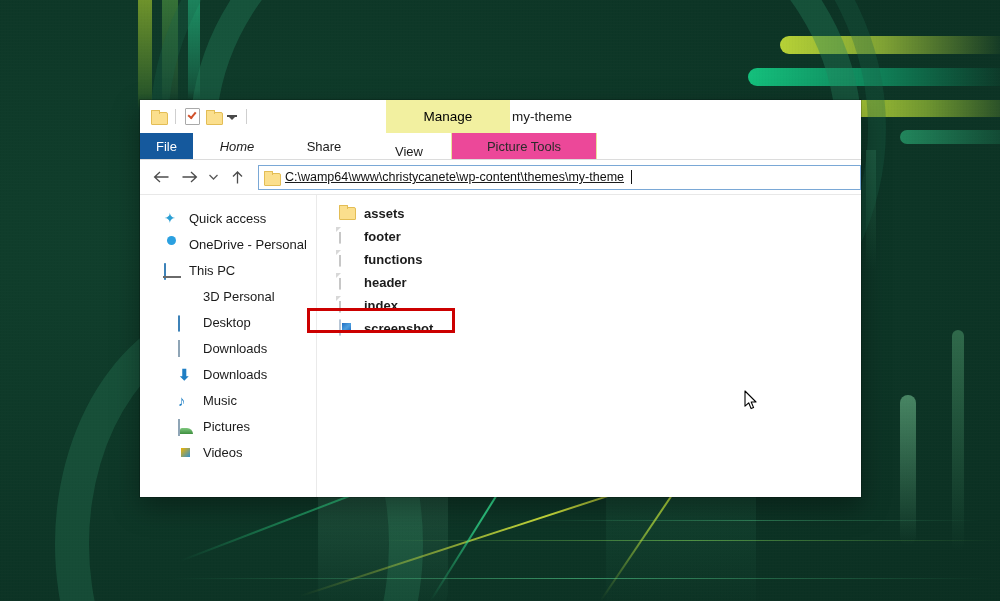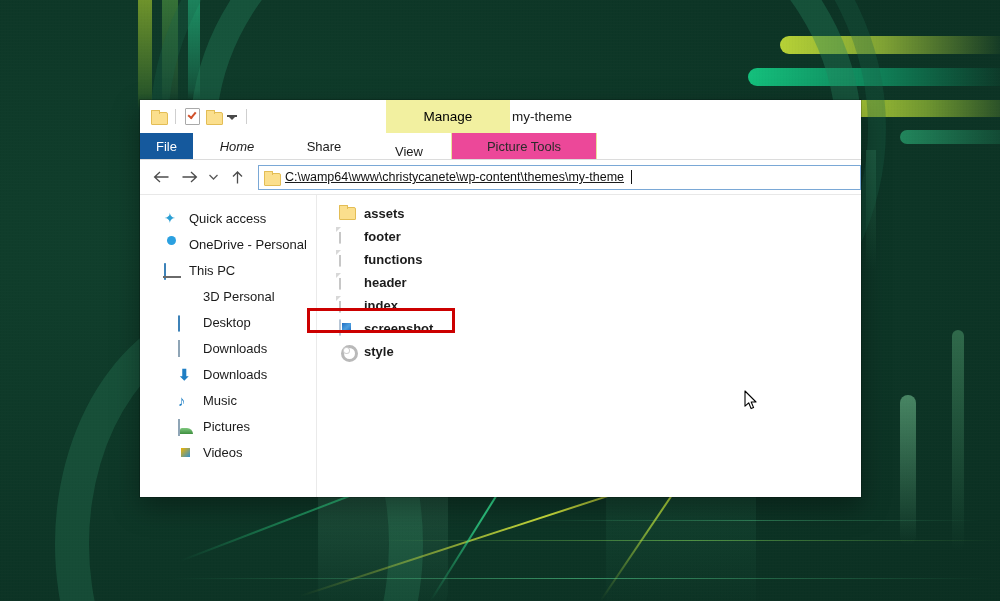--- a/index.html
+++ b/index.html
@@ -409,24 +409,20 @@
         <span>header</span>
       </div>
       <div class="frow">
         <span class="ficon"><span class="ic-php"></span></span>
         <span>index</span>
       </div>
       <div class="frow">
         <span class="ficon"><span class="ic-img"></span></span>
         <span>screenshot</span>
       </div>
-      <div class="frow">
-        <span class="ficon"><span class="ic-css"></span></span>
-        <span>style</span>
-      </div>
 
       <div class="redbox"></div>
     </div>
   </div>
 </div>
 
 <div id="cursor">
   <svg width="16" height="22" viewBox="0 0 16 22">
     <path d="M1,1 L1,16.2 L4.7,12.8 L7.1,18.6 L9.6,17.6 L7.2,12 L12,12 Z" fill="#ffffff" stroke="#000000" stroke-width="1.1" stroke-linejoin="round"></path>
   </svg>

